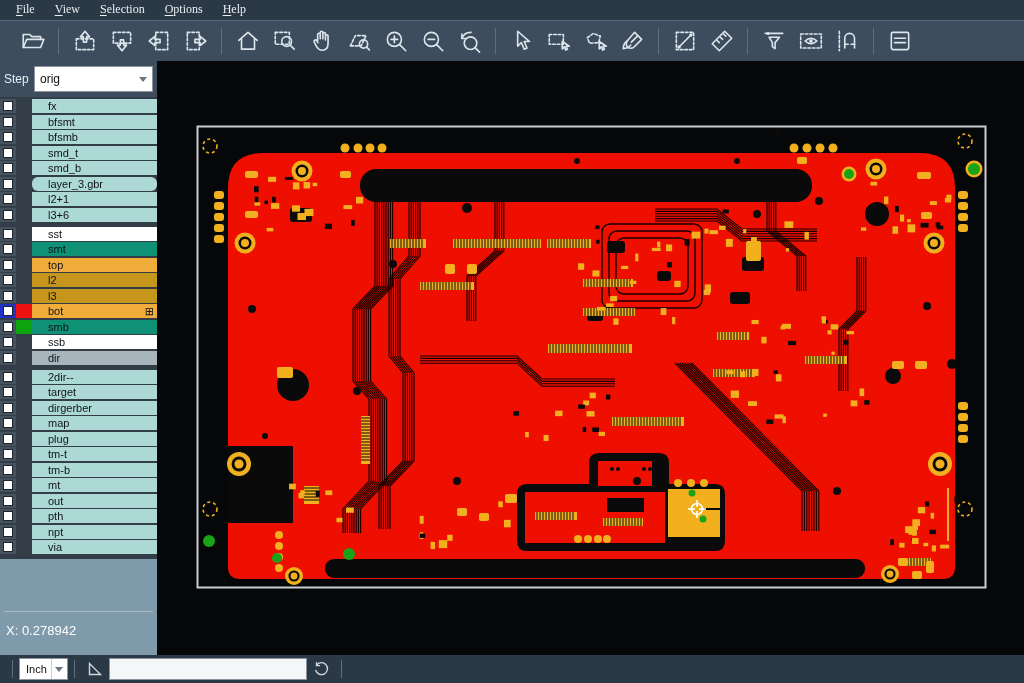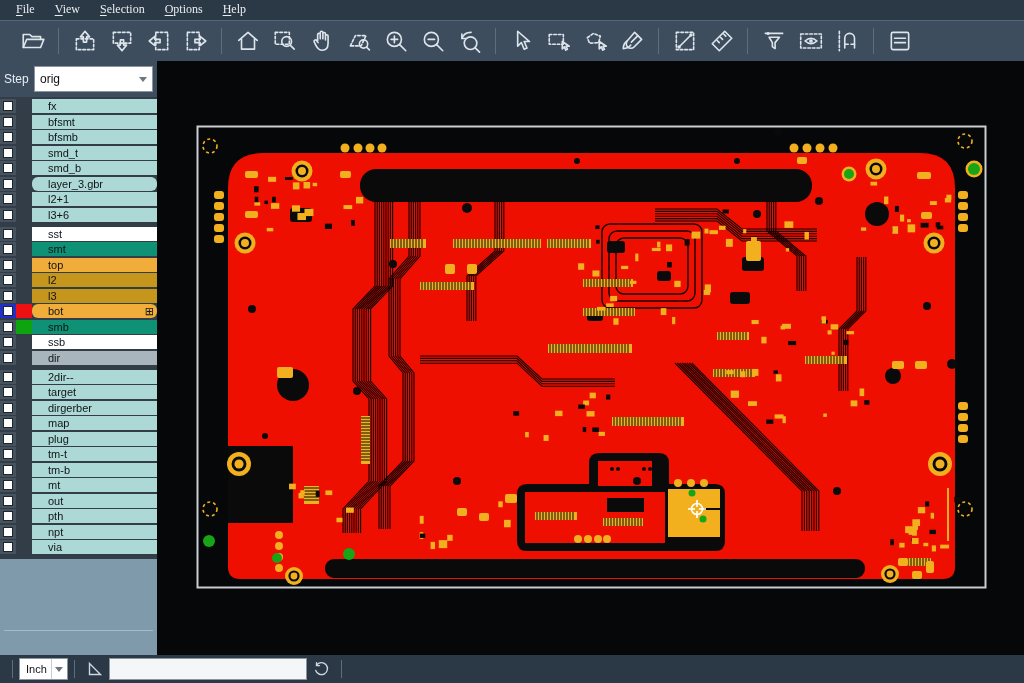--- a/index.html
+++ b/index.html
@@ -354,21 +354,21 @@
               <div class="sw"></div>
               <div class="lcell" style="background: rgb(198, 149, 28);">
                 <span>l3</span>
               </div>
             </div>
             <div class="lrow">
               <div class="cb sel">
                 <span class="cbbox"></span>
               </div>
               <div class="sw" style="background: rgb(238, 17, 17);"></div>
-              <div class="lcell" style="background: rgb(241, 173, 57); border-radius: 6px;">
+              <div class="lcell" style="background: rgb(241, 173, 57);">
                 <span>bot</span>
                 <span class="gridglyph">⊞</span>
               </div>
             </div>
             <div class="lrow">
               <div class="cb">
                 <span class="cbbox"></span>
               </div>
               <div class="sw" style="background: rgb(14, 164, 16);"></div>
               <div class="lcell" style="background: rgb(15, 145, 117);">
@@ -500,20 +500,21 @@
               </div>
               <div class="sw"></div>
               <div class="lcell" style="background: rgb(172, 217, 213);">
                 <span>via</span>
               </div>
             </div>
           </div>
         </div>
       <div class="sidepanel">
         <div class="paneldiv"></div>
+        <div class="coord">X: 0.278942</div>
         <div class="panelpad"></div>
       </div>
     </div>
 
     <div class="canvas" id="canvas">
       <svg id="pcbsvg" width="867" height="595" viewBox="0 0 867 595">
           <rect x="40.5" y="65.5" width="788" height="461" fill="none" stroke="#c9ced2" stroke-width="2"></rect>
           <path d="M71 127 Q71 92 106 92 H763 Q798 92 798 127 V506 Q798 518 786 518 H83 Q71 518 71 506 Z" fill="#ee0f00"></path>
           <polyline points="218,141 218,225 196,248 196,320 212,338 212,420 186,448 186,472" fill="none" stroke="#140000" stroke-width="1.1"></polyline>
           <polyline points="220.2,141 220.2,225 198.2,248 198.2,320 214.2,338 214.2,420 188.2,448 188.2,472" fill="none" stroke="#140000" stroke-width="1.1"></polyline>

